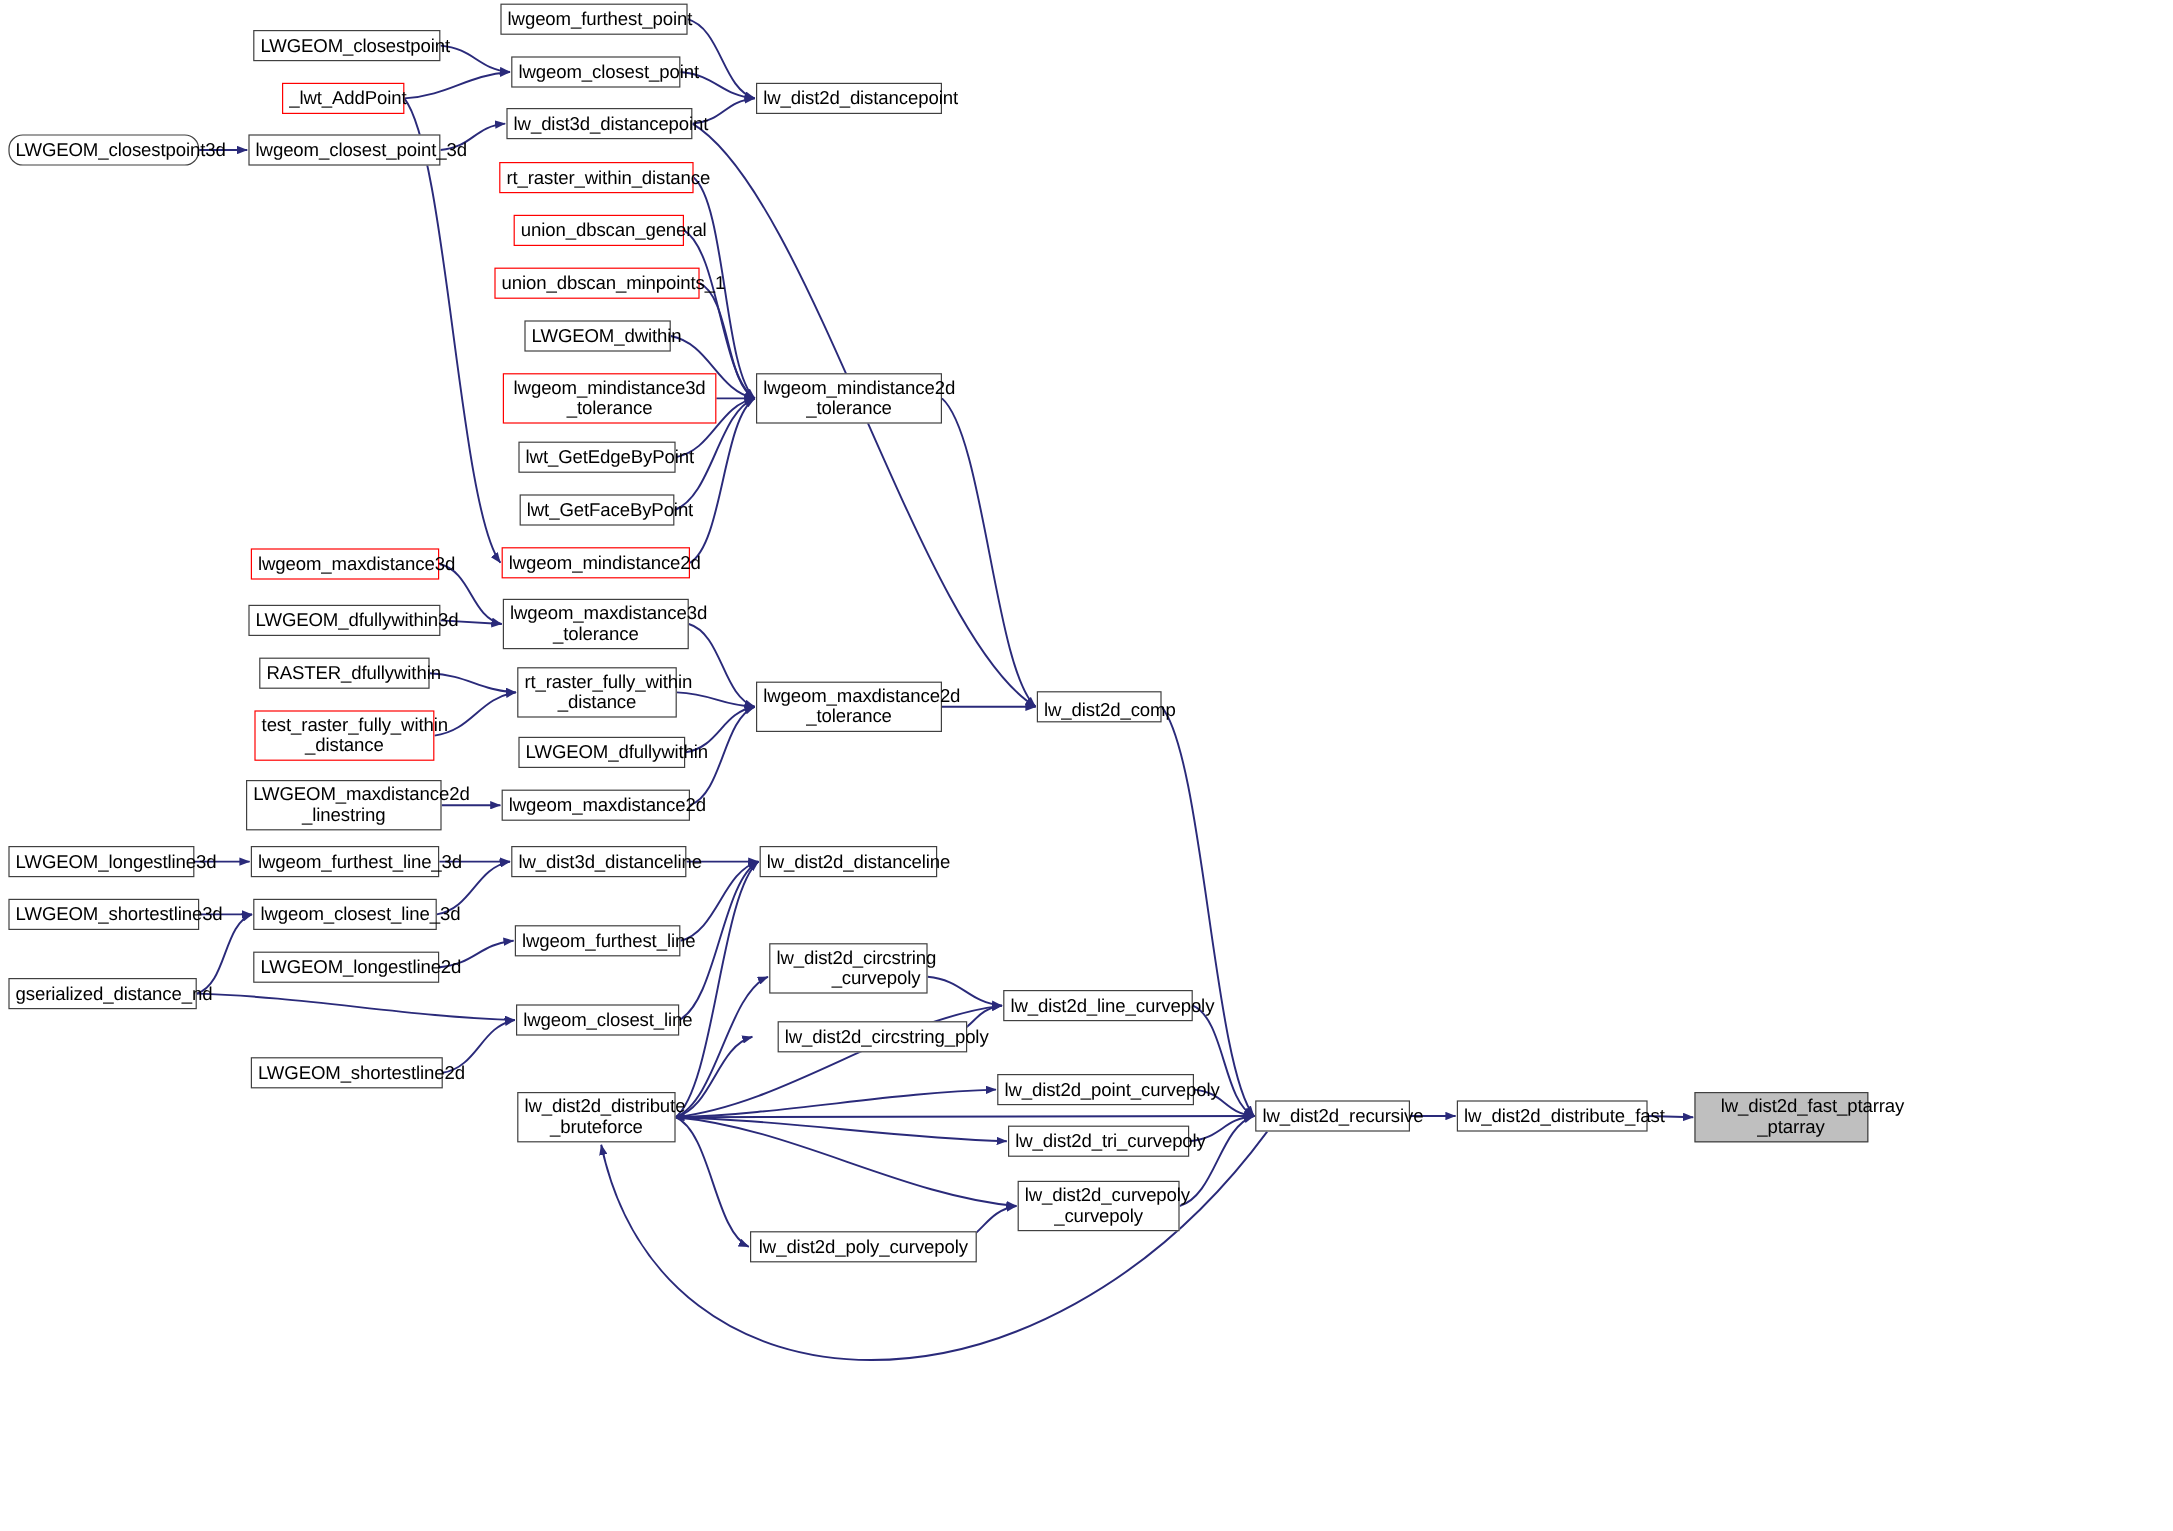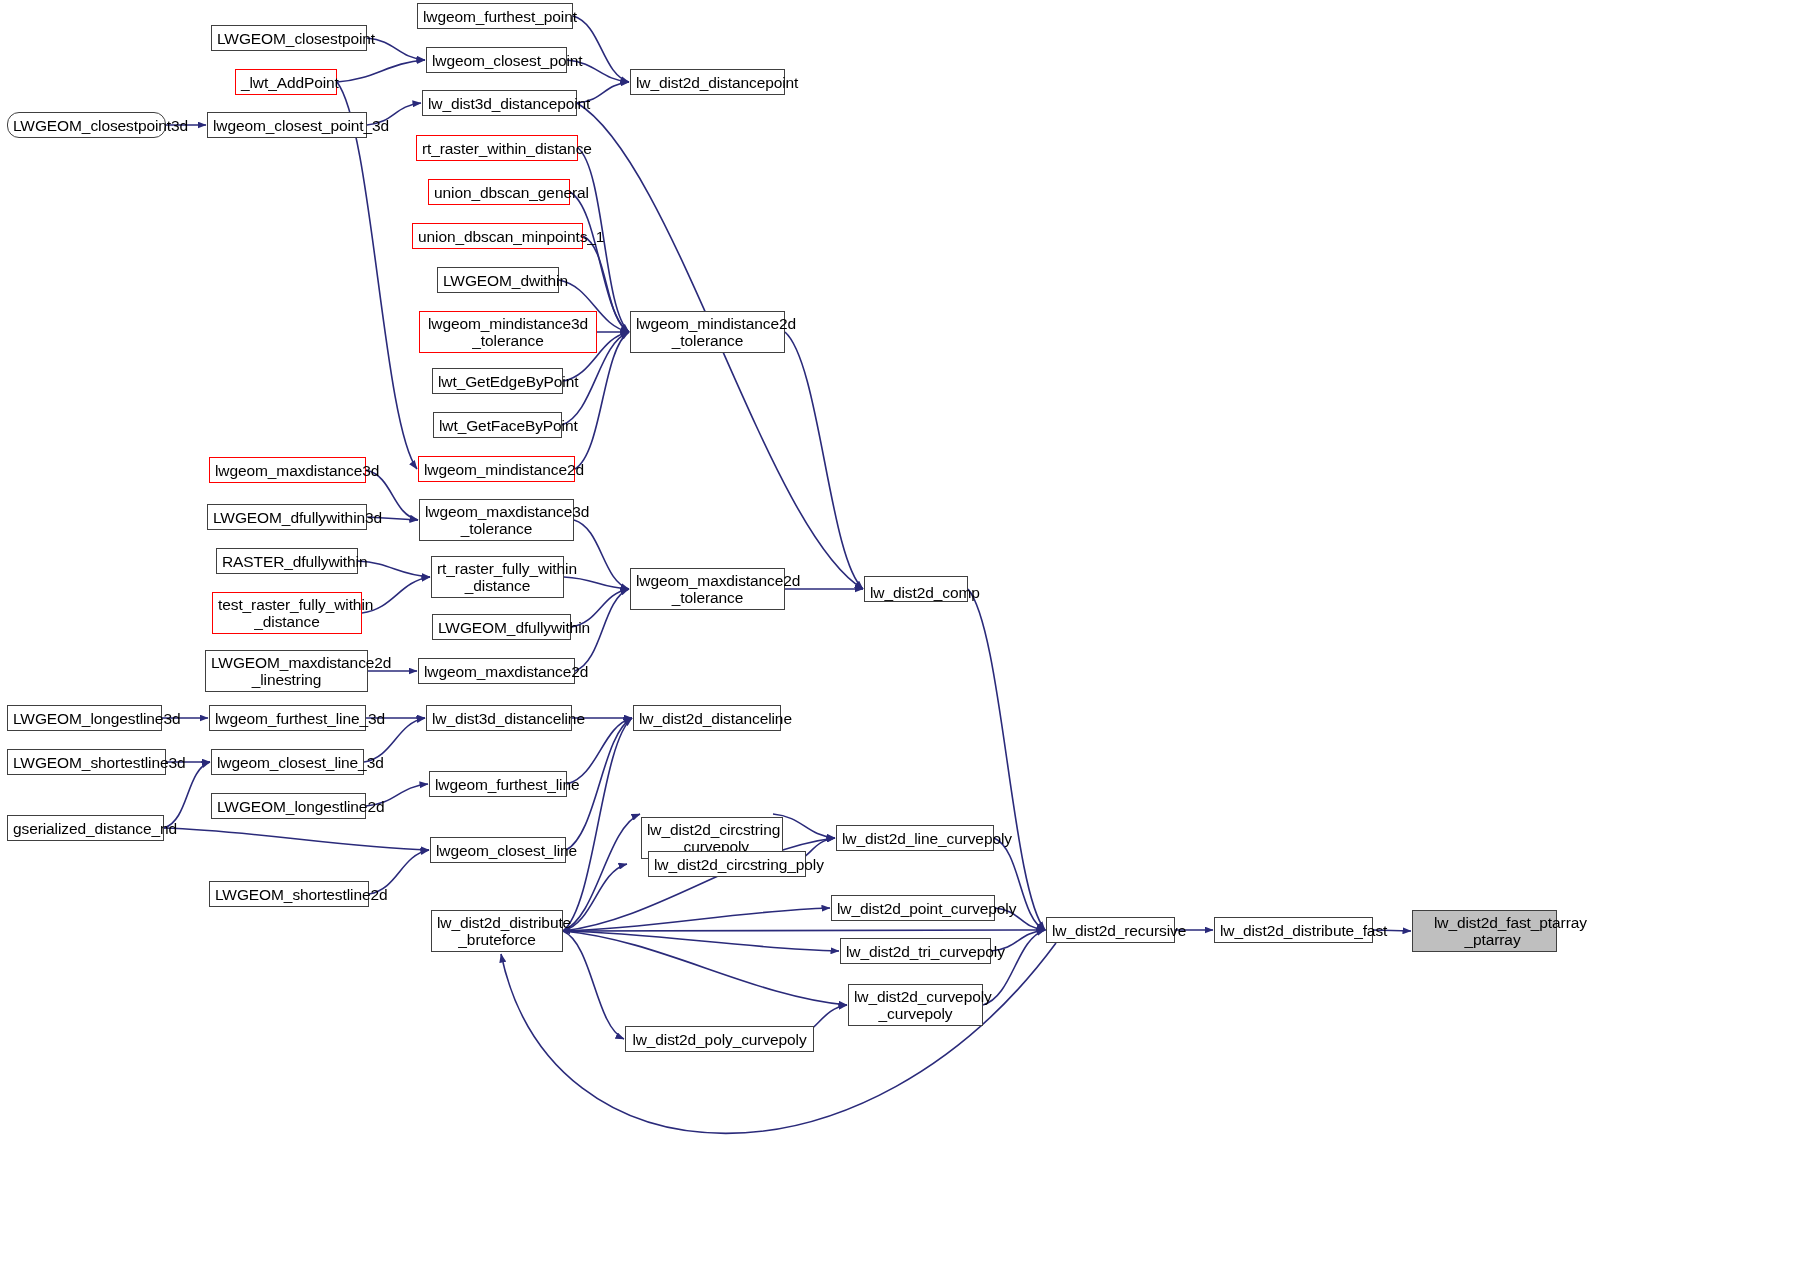--- a/index.html
+++ b/index.html
@@ -163,21 +163,21 @@
 _linestring</span></div>
       <div class="node" style="left: 418px; top: 658px; width: 157px; height: 26px;"><span class="label">lwgeom_maxdistance2d</span></div>
       <div class="node" style="left: 7px; top: 705px; width: 155px; height: 26px;"><span class="label">LWGEOM_longestline3d</span></div>
       <div class="node" style="left: 209px; top: 705px; width: 157px; height: 26px;"><span class="label">lwgeom_furthest_line_3d</span></div>
       <div class="node" style="left: 426px; top: 705px; width: 146px; height: 26px;"><span class="label">lw_dist3d_distanceline</span></div>
       <div class="node" style="left: 633px; top: 705px; width: 148px; height: 26px; text-align: center;"><span class="label">lw_dist2d_distanceline</span></div>
       <div class="node" style="left: 7px; top: 749px; width: 159px; height: 26px;"><span class="label">LWGEOM_shortestline3d</span></div>
       <div class="node" style="left: 211px; top: 749px; width: 153px; height: 26px;"><span class="label">lwgeom_closest_line_3d</span></div>
       <div class="node" style="left: 429px; top: 771px; width: 138px; height: 26px;"><span class="label">lwgeom_furthest_line</span></div>
       <div class="node" style="left: 211px; top: 793px; width: 155px; height: 26px;"><span class="label">LWGEOM_longestline2d</span></div>
-      <div class="node" style="left: 641px; top: 817px; width: 142px; height: 42px;"><span class="label">lw_dist2d_circstring
+      <div class="node" style="left: 641px; top: 786px; width: 132px; height: 42px; text-align: right;"><span class="label">lw_dist2d_circstring
 _curvepoly</span></div>
       <div class="node" style="left: 7px; top: 815px; width: 157px; height: 26px;"><span class="label">gserialized_distance_nd</span></div>
       <div class="node" style="left: 836px; top: 825px; width: 158px; height: 26px;"><span class="label">lw_dist2d_line_curvepoly</span></div>
       <div class="node" style="left: 430px; top: 837px; width: 136px; height: 26px;"><span class="label">lwgeom_closest_line</span></div>
       <div class="node" style="left: 648px; top: 851px; width: 158px; height: 26px;"><span class="label">lw_dist2d_circstring_poly</span></div>
       <div class="node" style="left: 209px; top: 881px; width: 160px; height: 26px;"><span class="label">LWGEOM_shortestline2d</span></div>
       <div class="node" style="left: 831px; top: 895px; width: 164px; height: 26px;"><span class="label">lw_dist2d_point_curvepoly</span></div>
       <div class="node" style="left: 431px; top: 910px; width: 132px; height: 42px;"><span class="label">lw_dist2d_distribute
 _bruteforce</span></div>
       <div class="node" style="left: 1046px; top: 917px; width: 129px; height: 26px;"><span class="label">lw_dist2d_recursive</span></div>

